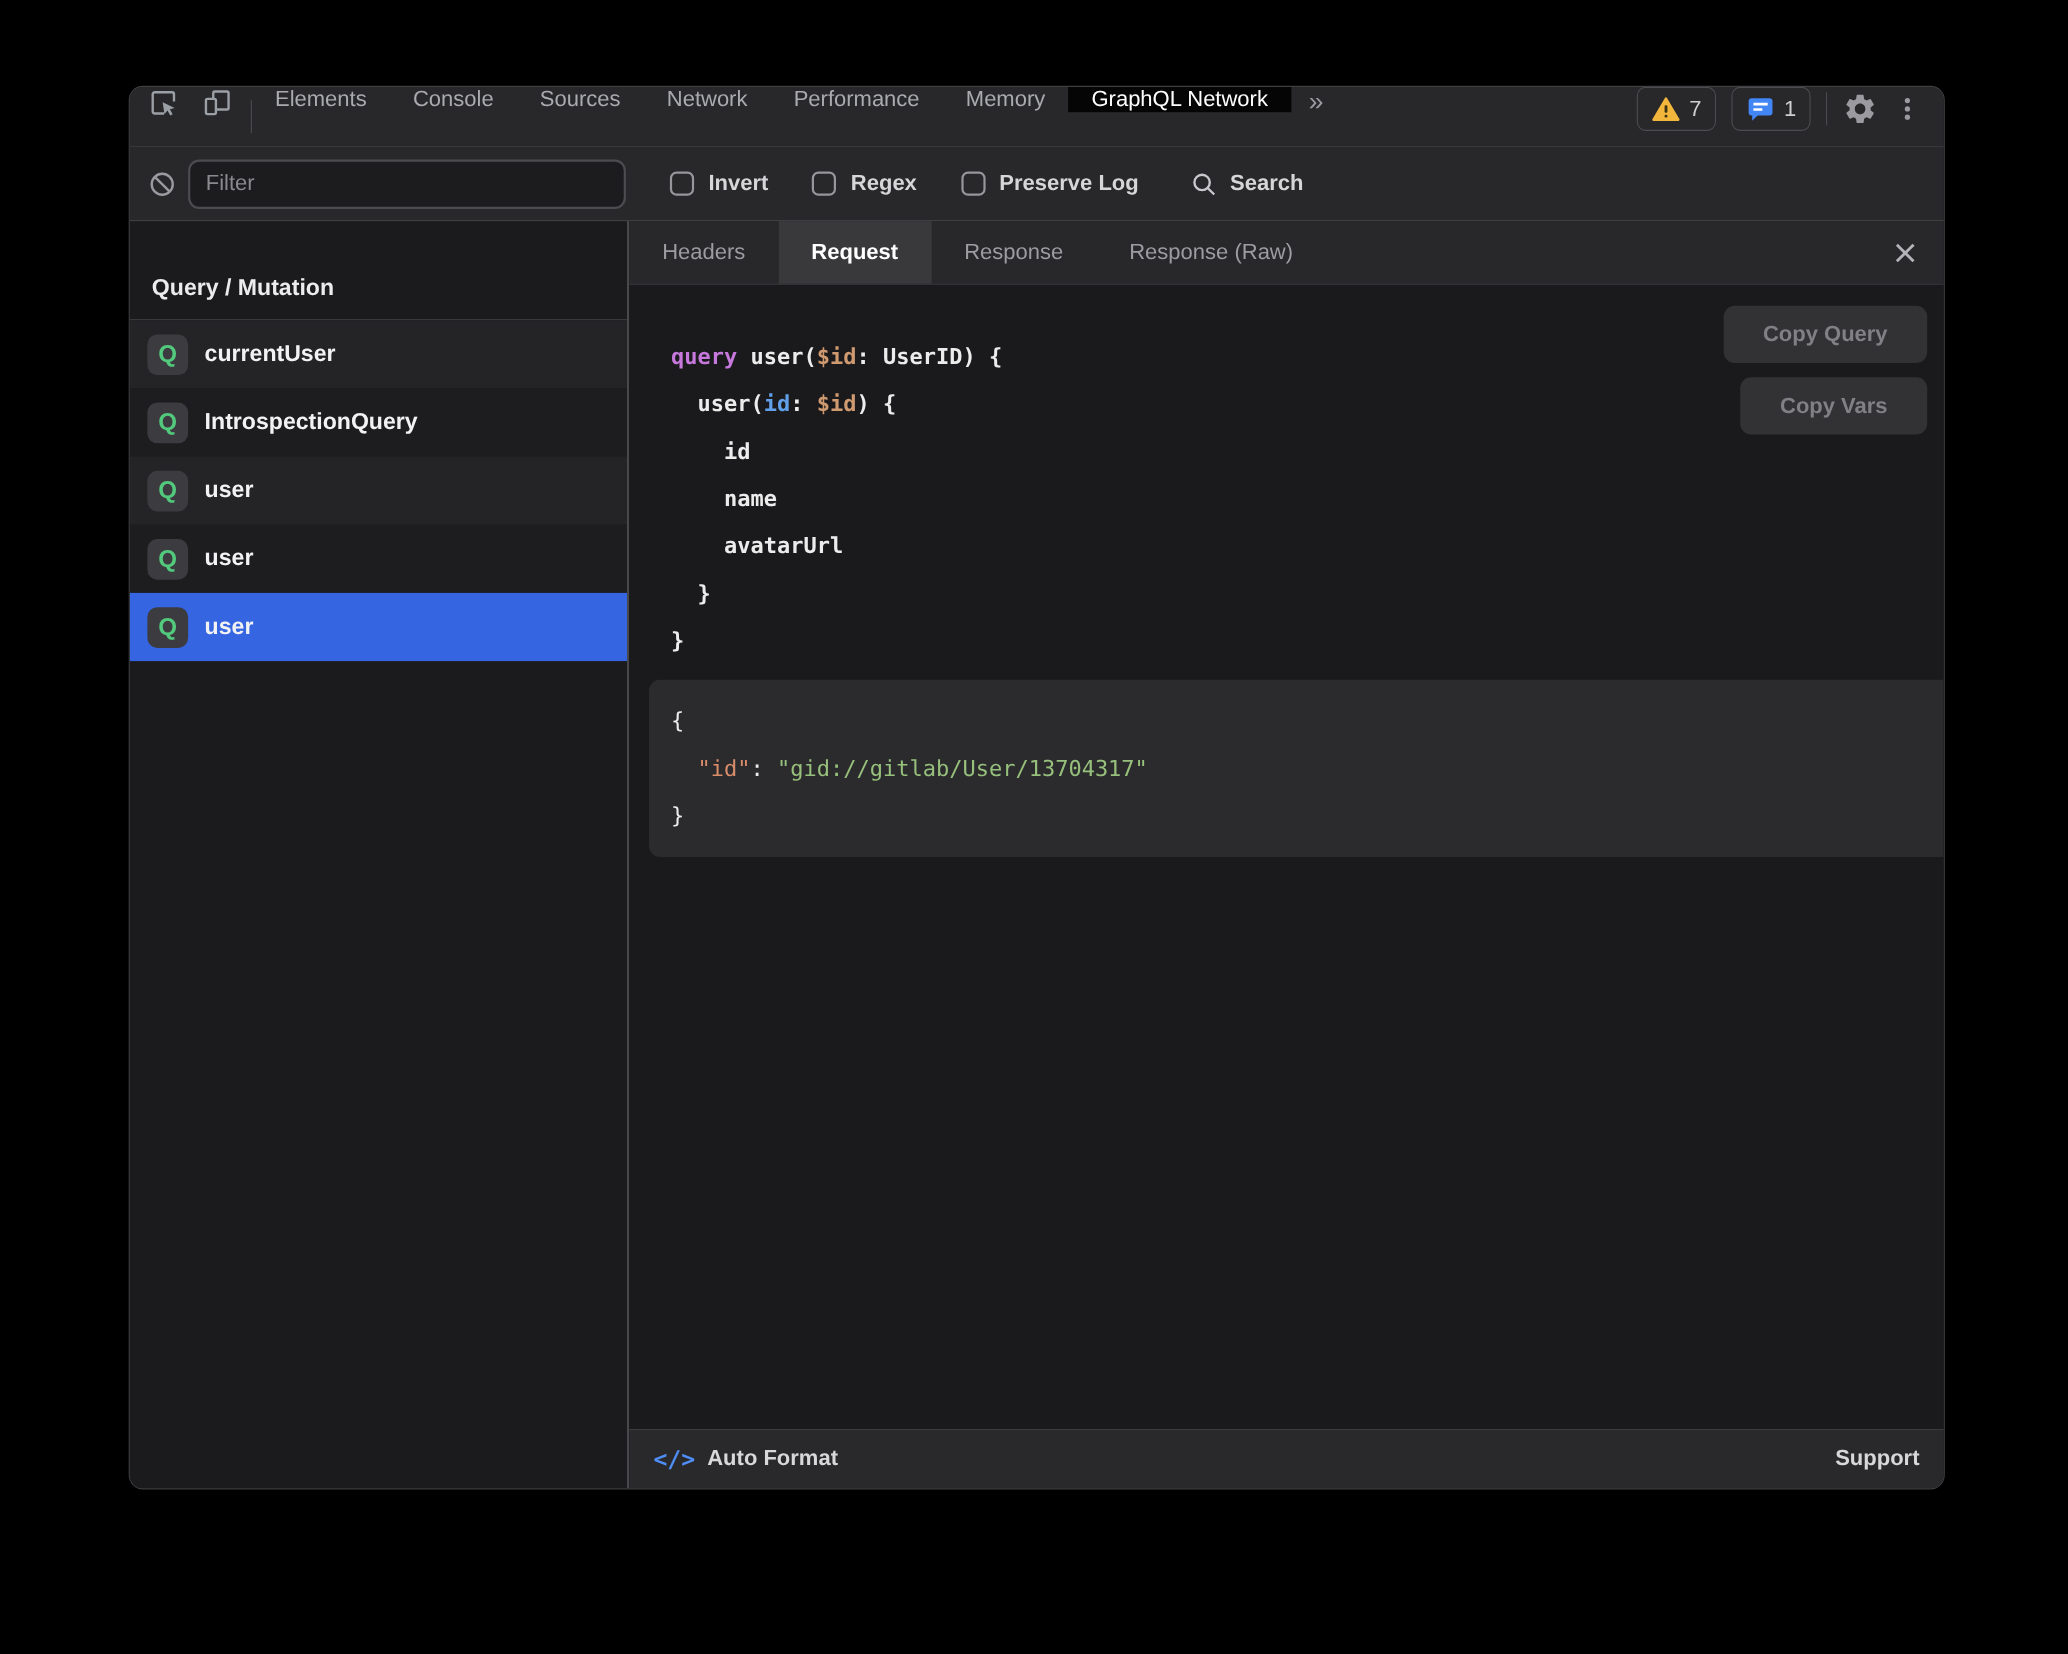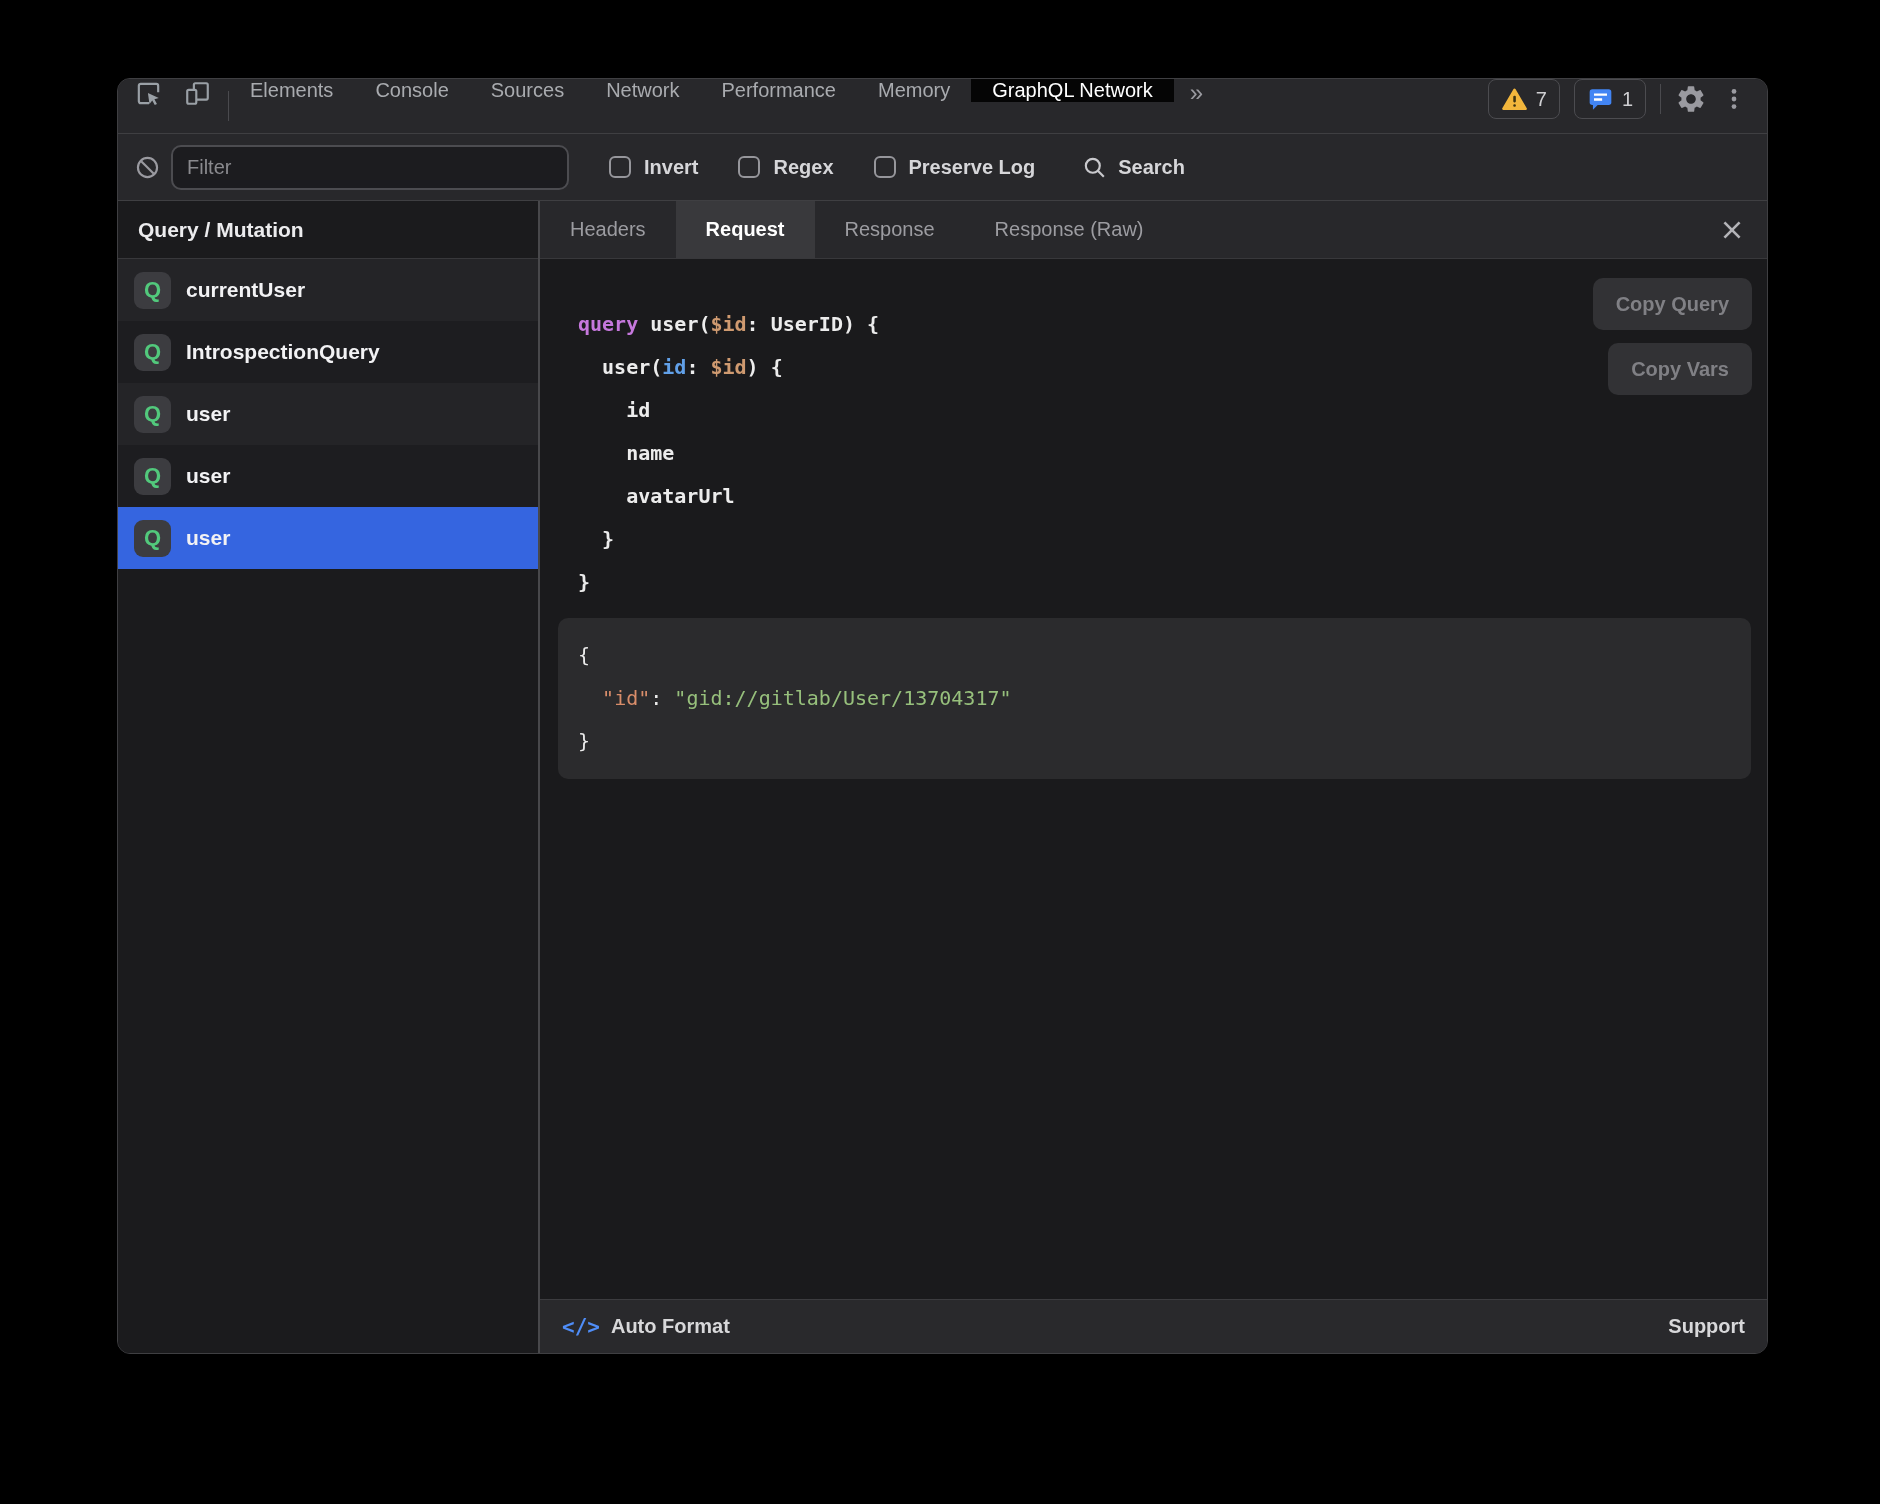--- a/index.html
+++ b/index.html
@@ -55,21 +55,21 @@
     font-family: "Liberation Sans", sans-serif;
   }
   .filter-input::placeholder { color: #8a8a8e; }
   .check-group { display: flex; gap: 13px; margin-left: 40px; cursor: default; }
   .checkbox { width: 22px; height: 22px; border: 2px solid #96969b; border-radius: 6px; background: transparent; }
   .check-label { color: #d6d6d9; font-size: 20px; font-weight: 600; }
   .search-group { display: flex; align-items: center; gap: 10px; margin-left: 46px; cursor: default; }
 
   
   .main { flex: 1 1 auto; display: flex; min-height: 0; }
-  .sidebar { width: 420px; flex: 0 0 auto; background: #1b1b1d; display: flex; flex-direction: column; }
+  .sidebar { width: 452px; flex: 0 0 auto; background: #1b1b1d; display: flex; flex-direction: column; margin-top: 32px; }
   .split-divider { width: 2px; background: #48484b; flex: 0 0 auto; }
   .panel { flex: 1 1 auto; display: flex; flex-direction: column; min-width: 0; }
 
   .sidebar-header {
     height: 58px; flex: 0 0 auto; display: flex; align-items: center;
     padding-left: 20px; border-bottom: 1px solid #38383b;
     color: #ececee; font-size: 21px; font-weight: bold;
   }
   .list-item {
     height: 62px; flex: 0 0 auto; display: flex; align-items: center;
@@ -112,21 +112,21 @@
   .c-key { color: #d98d6a; }
   .c-str { color: #97c07c; }
   .vars-box {
     position: absolute; left: 18px; top: 359px; width: 1193px; height: 161px;
     background: #2b2b2d; border-radius: 10px; padding: 16px 0 0 20px;
     line-height: 43px; white-space: pre;
   }
   .copy-btn {
     position: absolute; right: 15px; height: 52px; background: #323235;
     border: none; border-radius: 10px; color: #808085; font-size: 20px;
-    font-weight: bold; padding: 0 23px; font-family: "Liberation Sans", sans-serif;
+    font-weight: bold; padding: 0 36px; font-family: "Liberation Sans", sans-serif;
   }
   .copy-query { top: 19px; }
   .copy-vars { top: 84px; }
 
   
   .panel-footer {
     height: 54px; flex: 0 0 auto; background: #29292c; border-top: 1px solid #3c3c3f;
     display: flex; align-items: center; padding: 0 22px;
   }
   .autoformat { display: flex; align-items: center; gap: 11px; cursor: default; }

